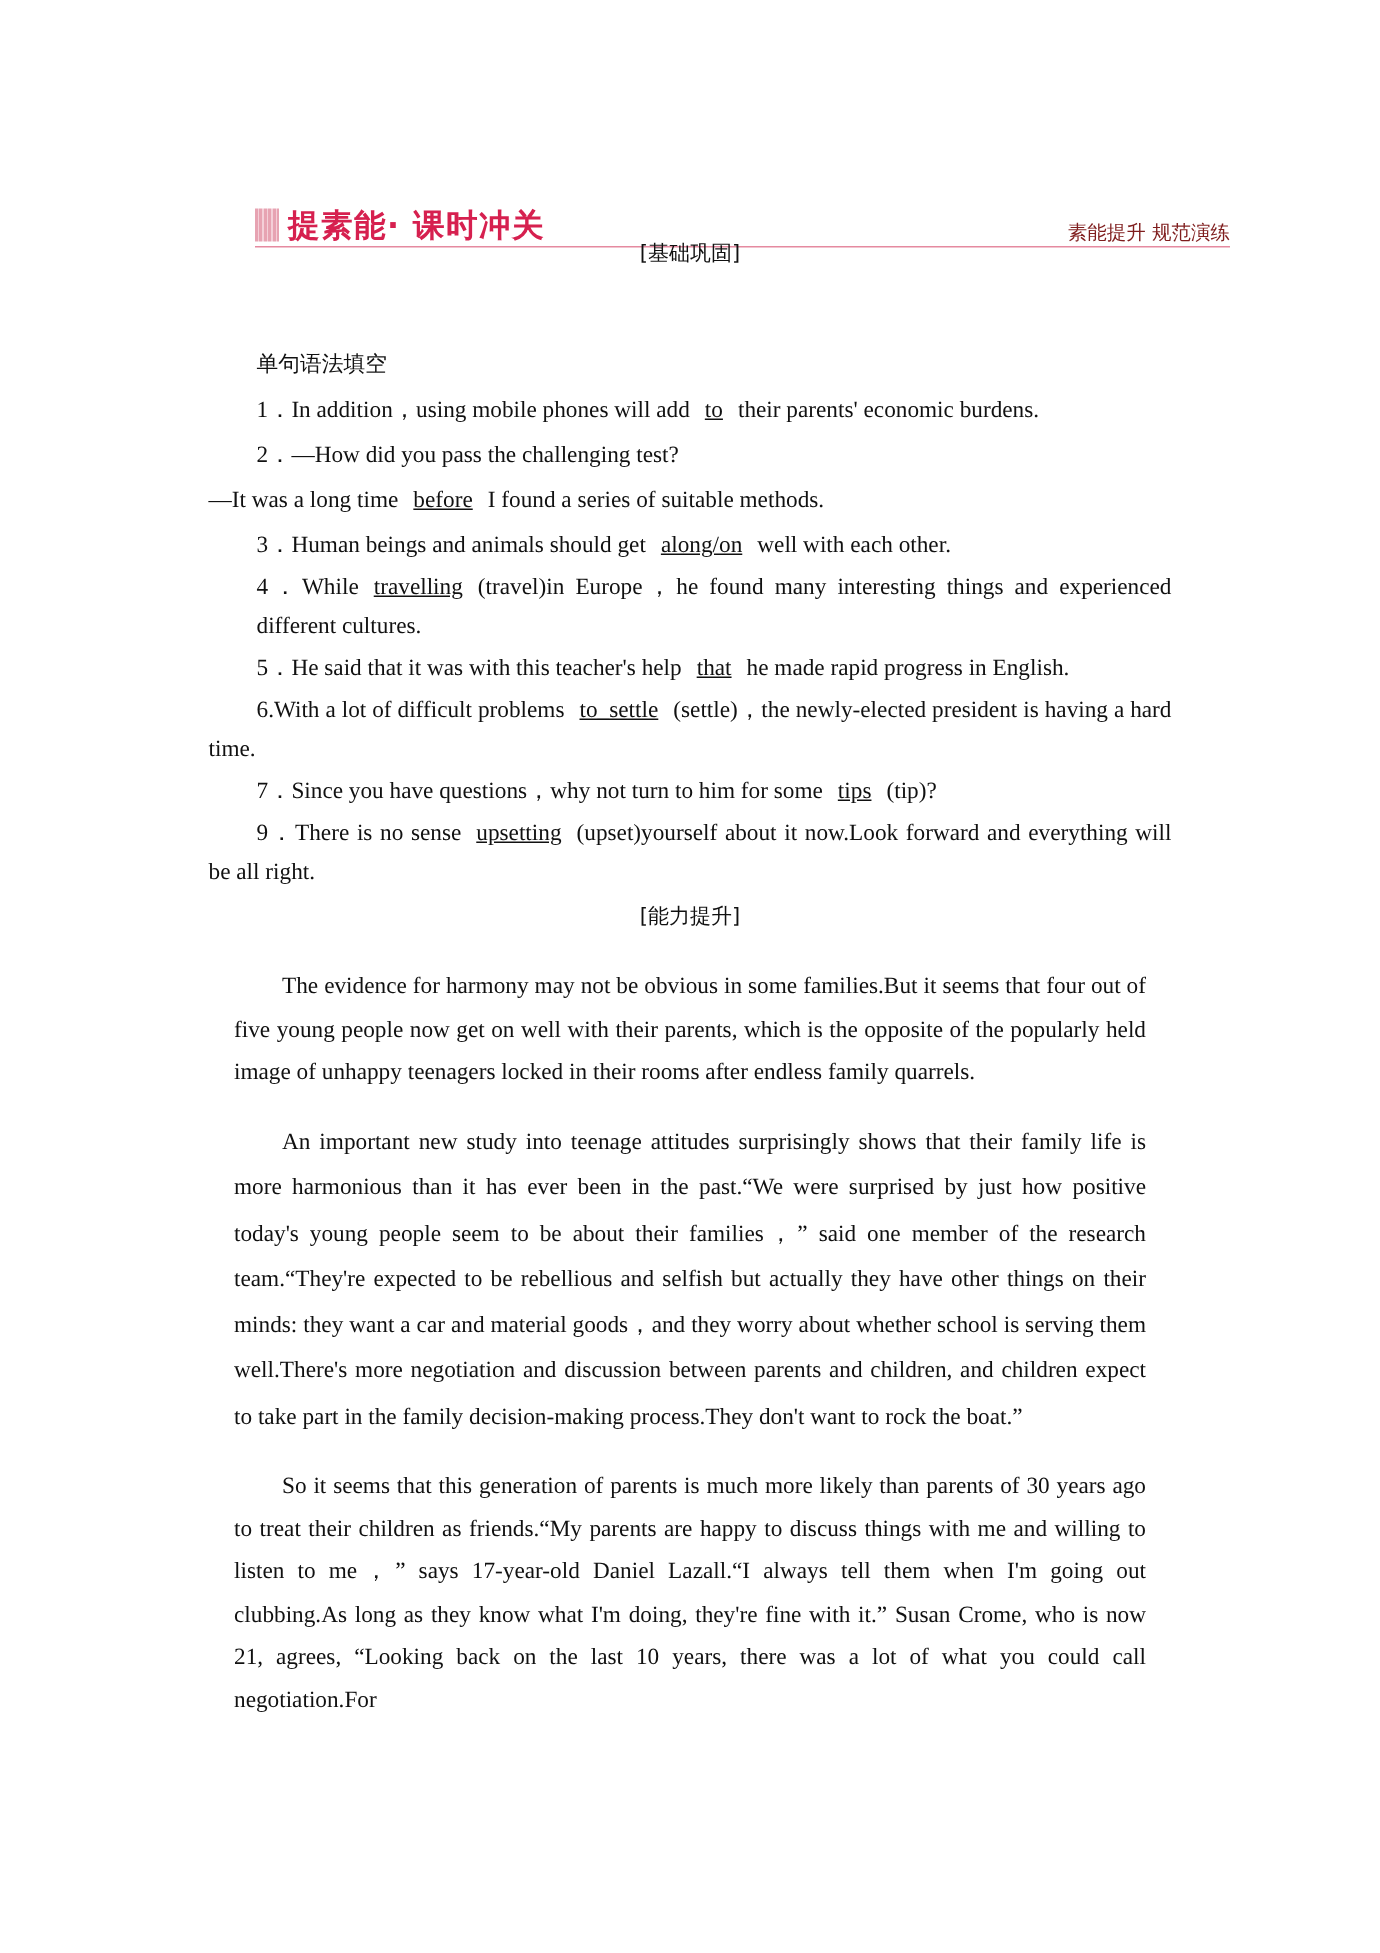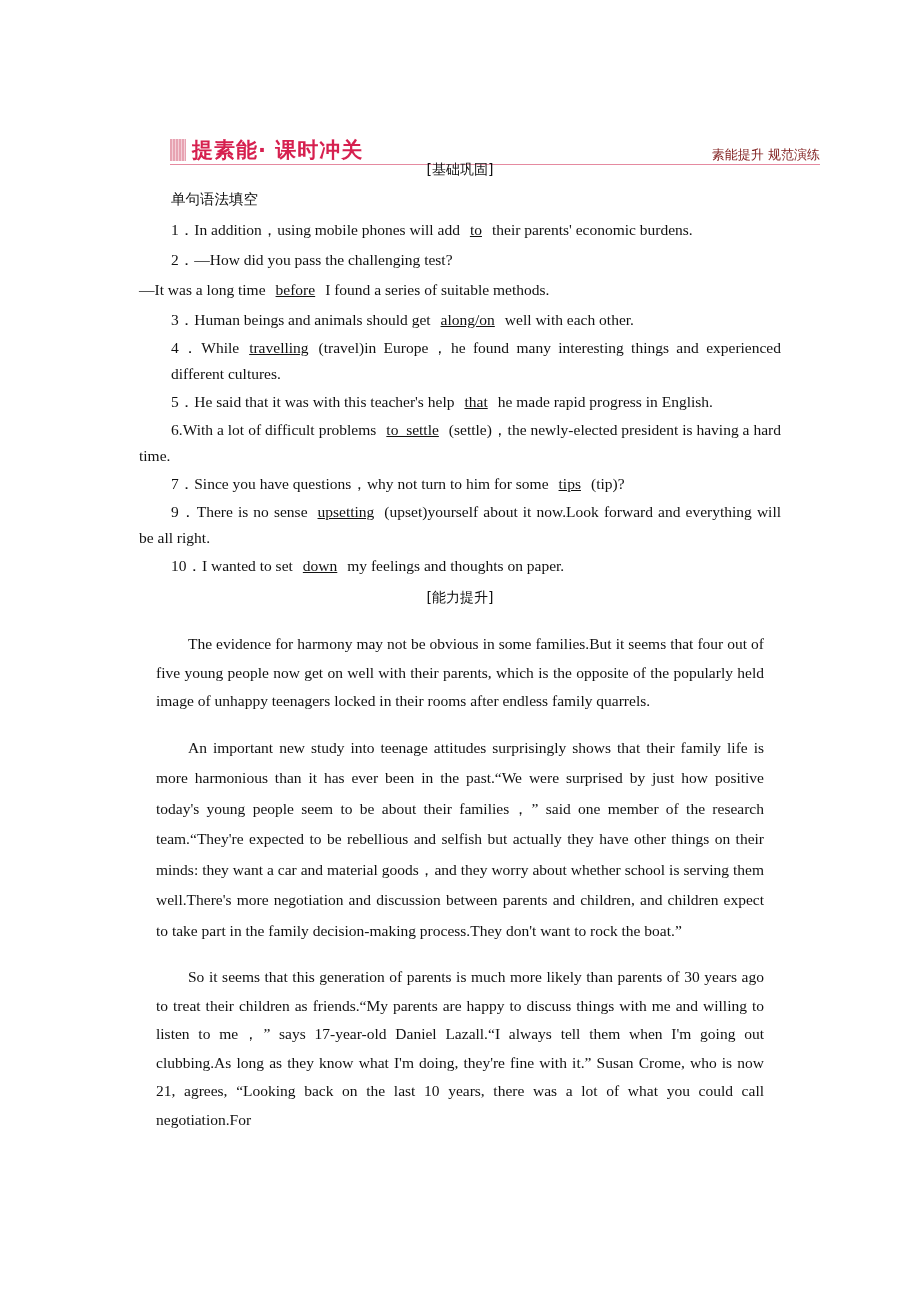--- a/index.html
+++ b/index.html
@@ -29,21 +29,21 @@
 
 <div class="header">
   <div class="bar"></div>
   <div class="title">提素能· 课时冲关</div>
   <div class="tagline">素能提升  规范演练</div>
   <div class="rule"></div>
 </div>
 
 <div class="content">
   <div class="sec-head" style="height:28px;">[基础巩固]</div>
-  <div class="label" style="padding-left:32px;">单句语法填空</div>
+  <div class="label" style="padding-left:32px;margin-top:44px;">单句语法填空</div>
 
   <div class="line indent">
     <span>1．</span><span>In addition，using mobile phones will add</span><span class="ans">to</span><span>their parents' economic burdens.</span>
   </div>
 
   <div class="line indent">
     <span>2．</span><span>—How did you pass the challenging test?</span>
   </div>
   <div class="line">
     <span>—It was a long time</span><span class="ans">before</span><span>I found a series of suitable methods.</span>
@@ -67,22 +67,19 @@
 
   <div class="line indent">
     <span>7．</span><span>Since you have questions，why not turn to him for some</span><span class="ans">tips</span><span>(tip)?</span>
   </div>
 
 
   <div class="wrap" style="text-indent:32px;">
     <span>9．</span><span>There is no sense</span><span class="ans">upsetting</span><span>(upset)yourself about it now.Look forward and everything will be all right.</span>
   </div>
 
-  <div class="line indent">
-    <span>10．</span><span>I wanted to set</span><span class="ans">down</span><span>my feelings and thoughts on paper.</span>
-  </div>
 
   <div class="sec-head" style="height:32px; line-height:32px;">[能力提升]</div>
 
   <p class="para tight">The evidence for harmony may not be obvious in some families.But it seems that four out of five young people now get on well with their parents, which is the opposite of the popularly held image of unhappy teenagers locked in their rooms after endless family quarrels.</p>
   <p class="para">An important new study into teenage attitudes surprisingly shows that their family life is more harmonious than it has ever been in the past.“We were surprised by just how positive today's young people seem to be about their families，” said one member of the research team.“They're expected to be rebellious and selfish but actually they have other things on their minds: they want a car and material goods，and they worry about whether school is serving them well.There's more negotiation and discussion between parents and children, and children expect to take part in the family decision-making process.They don't want to rock the boat.”</p>
   <p class="para tight">So it seems that this generation of parents is much more likely than parents of 30 years ago to treat their children as friends.“My parents are happy to discuss things with me and willing to listen to me，” says 17-year-old Daniel Lazall.“I always tell them when I'm going out clubbing.As long as they know what I'm doing, they're fine with it.” Susan Crome, who is now 21, agrees, “Looking back on the last 10 years, there was a lot of what you could call negotiation.For</p>
 </div>
 
 </body></html>

